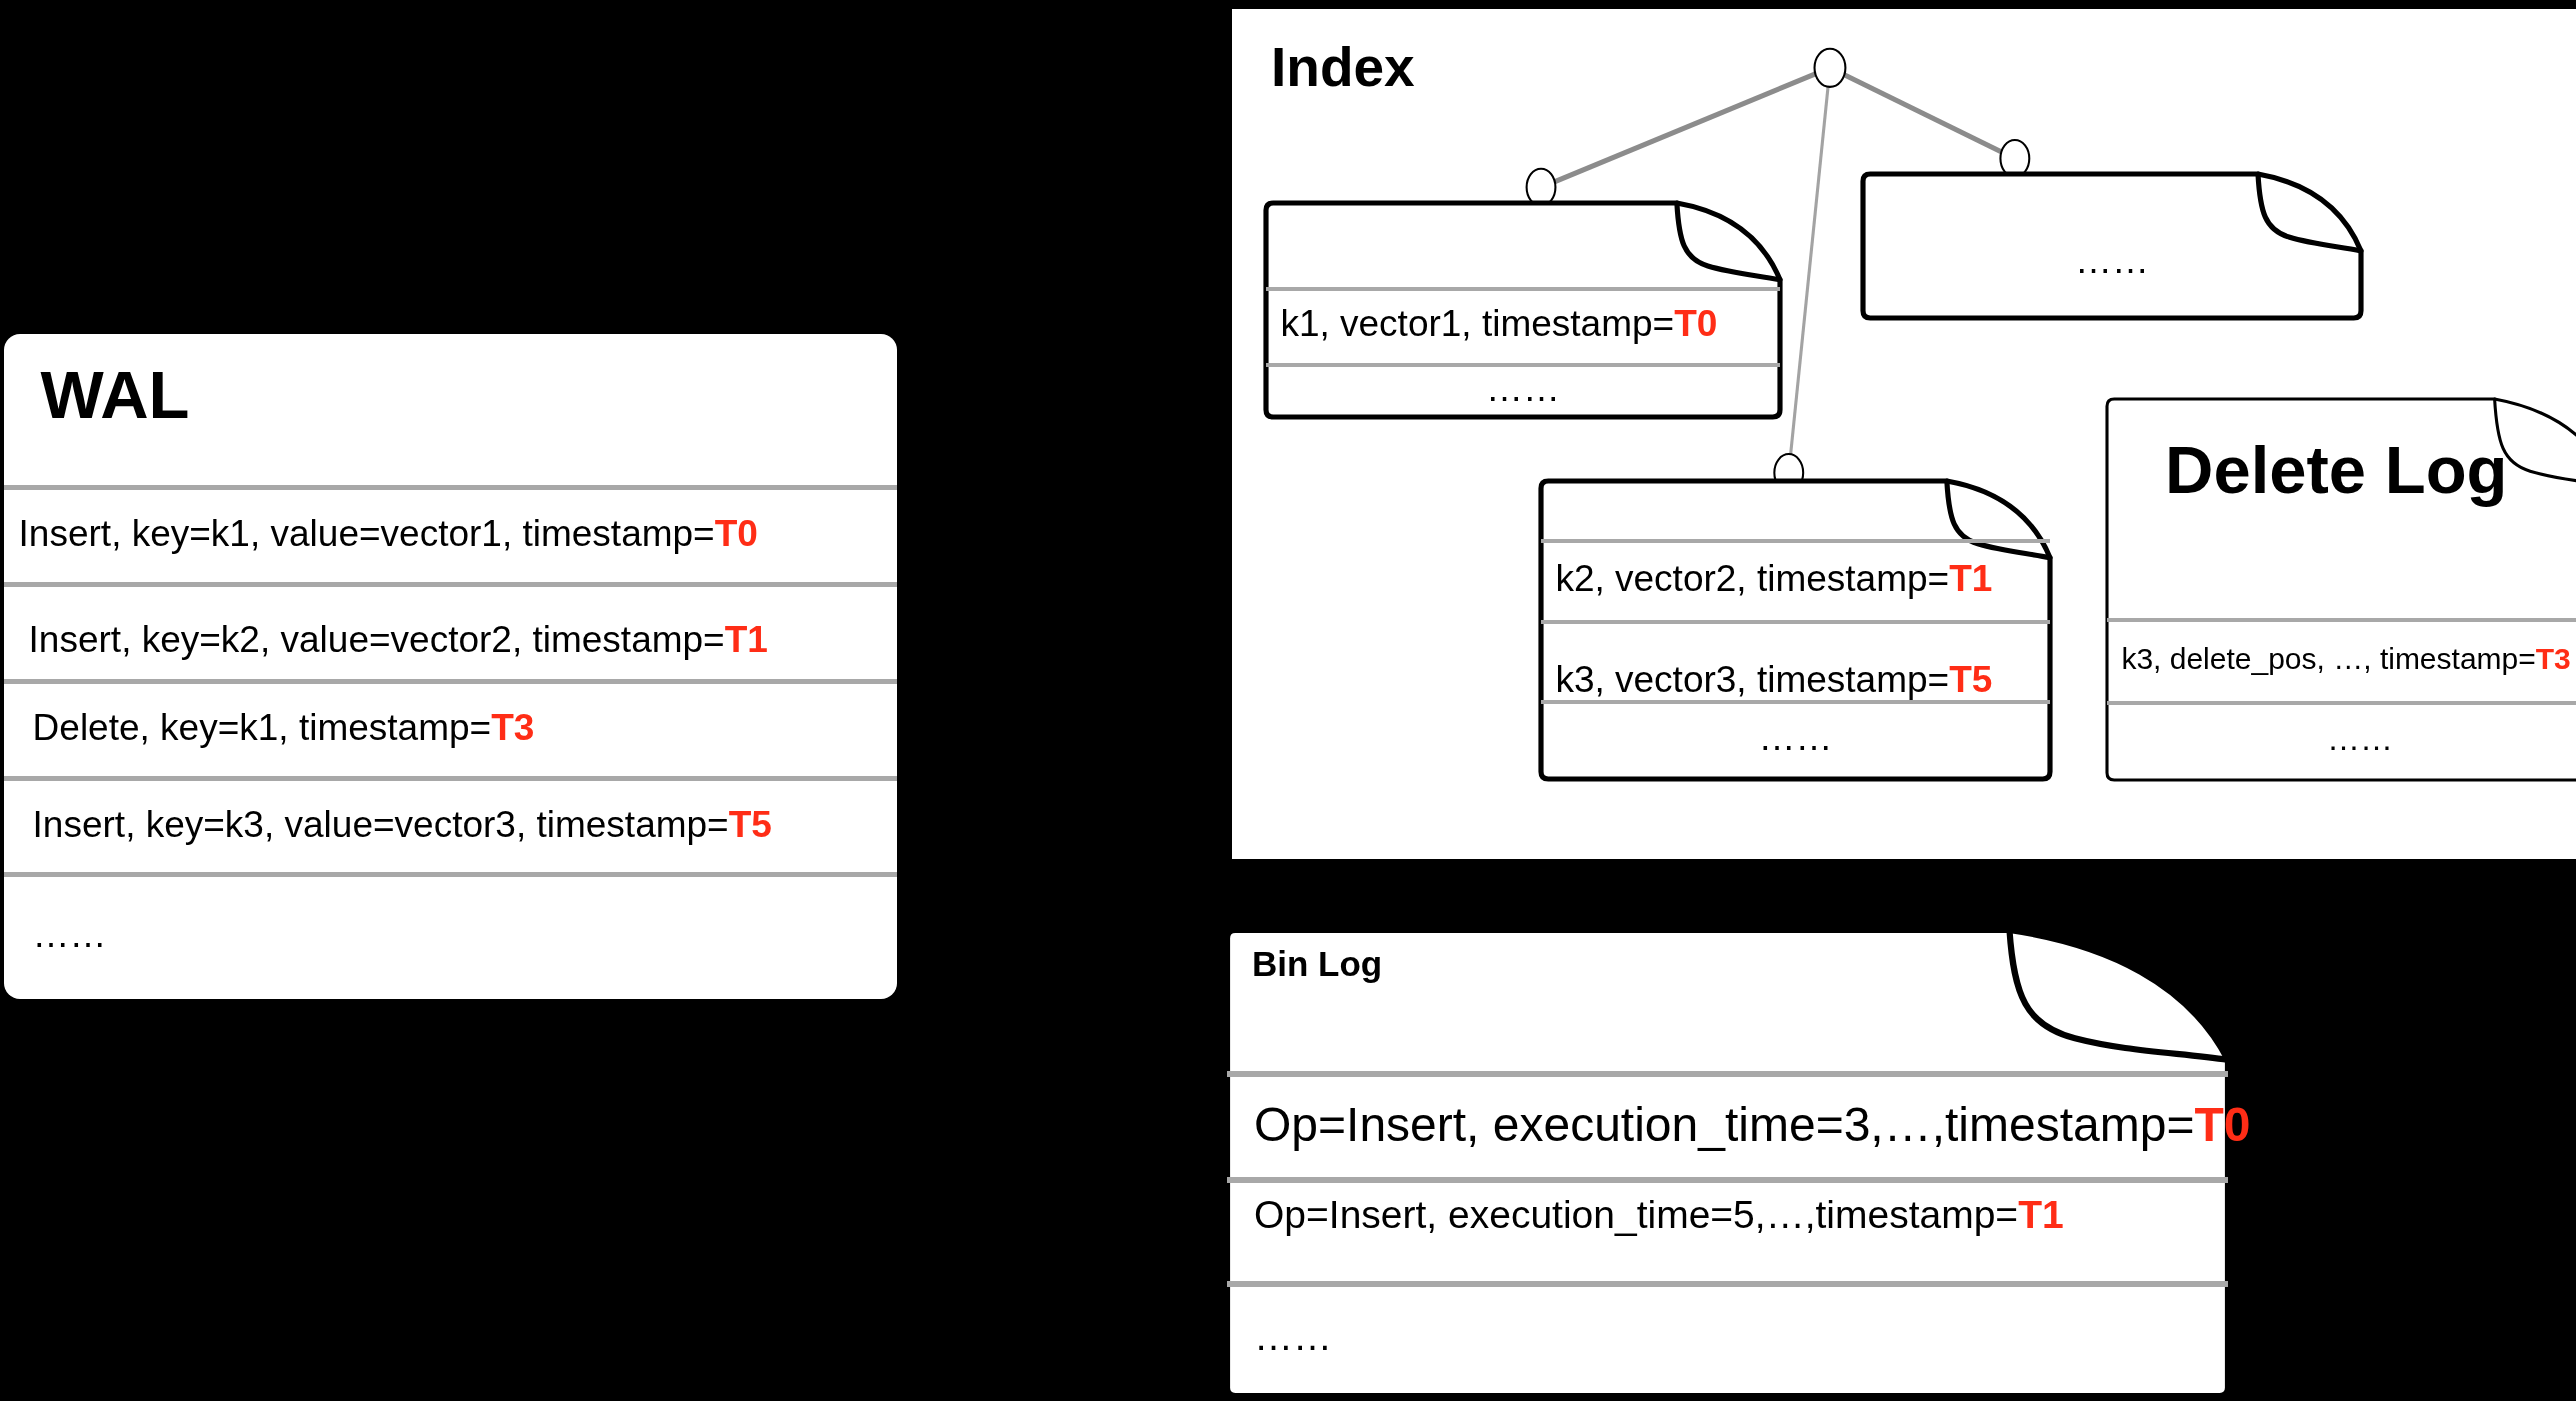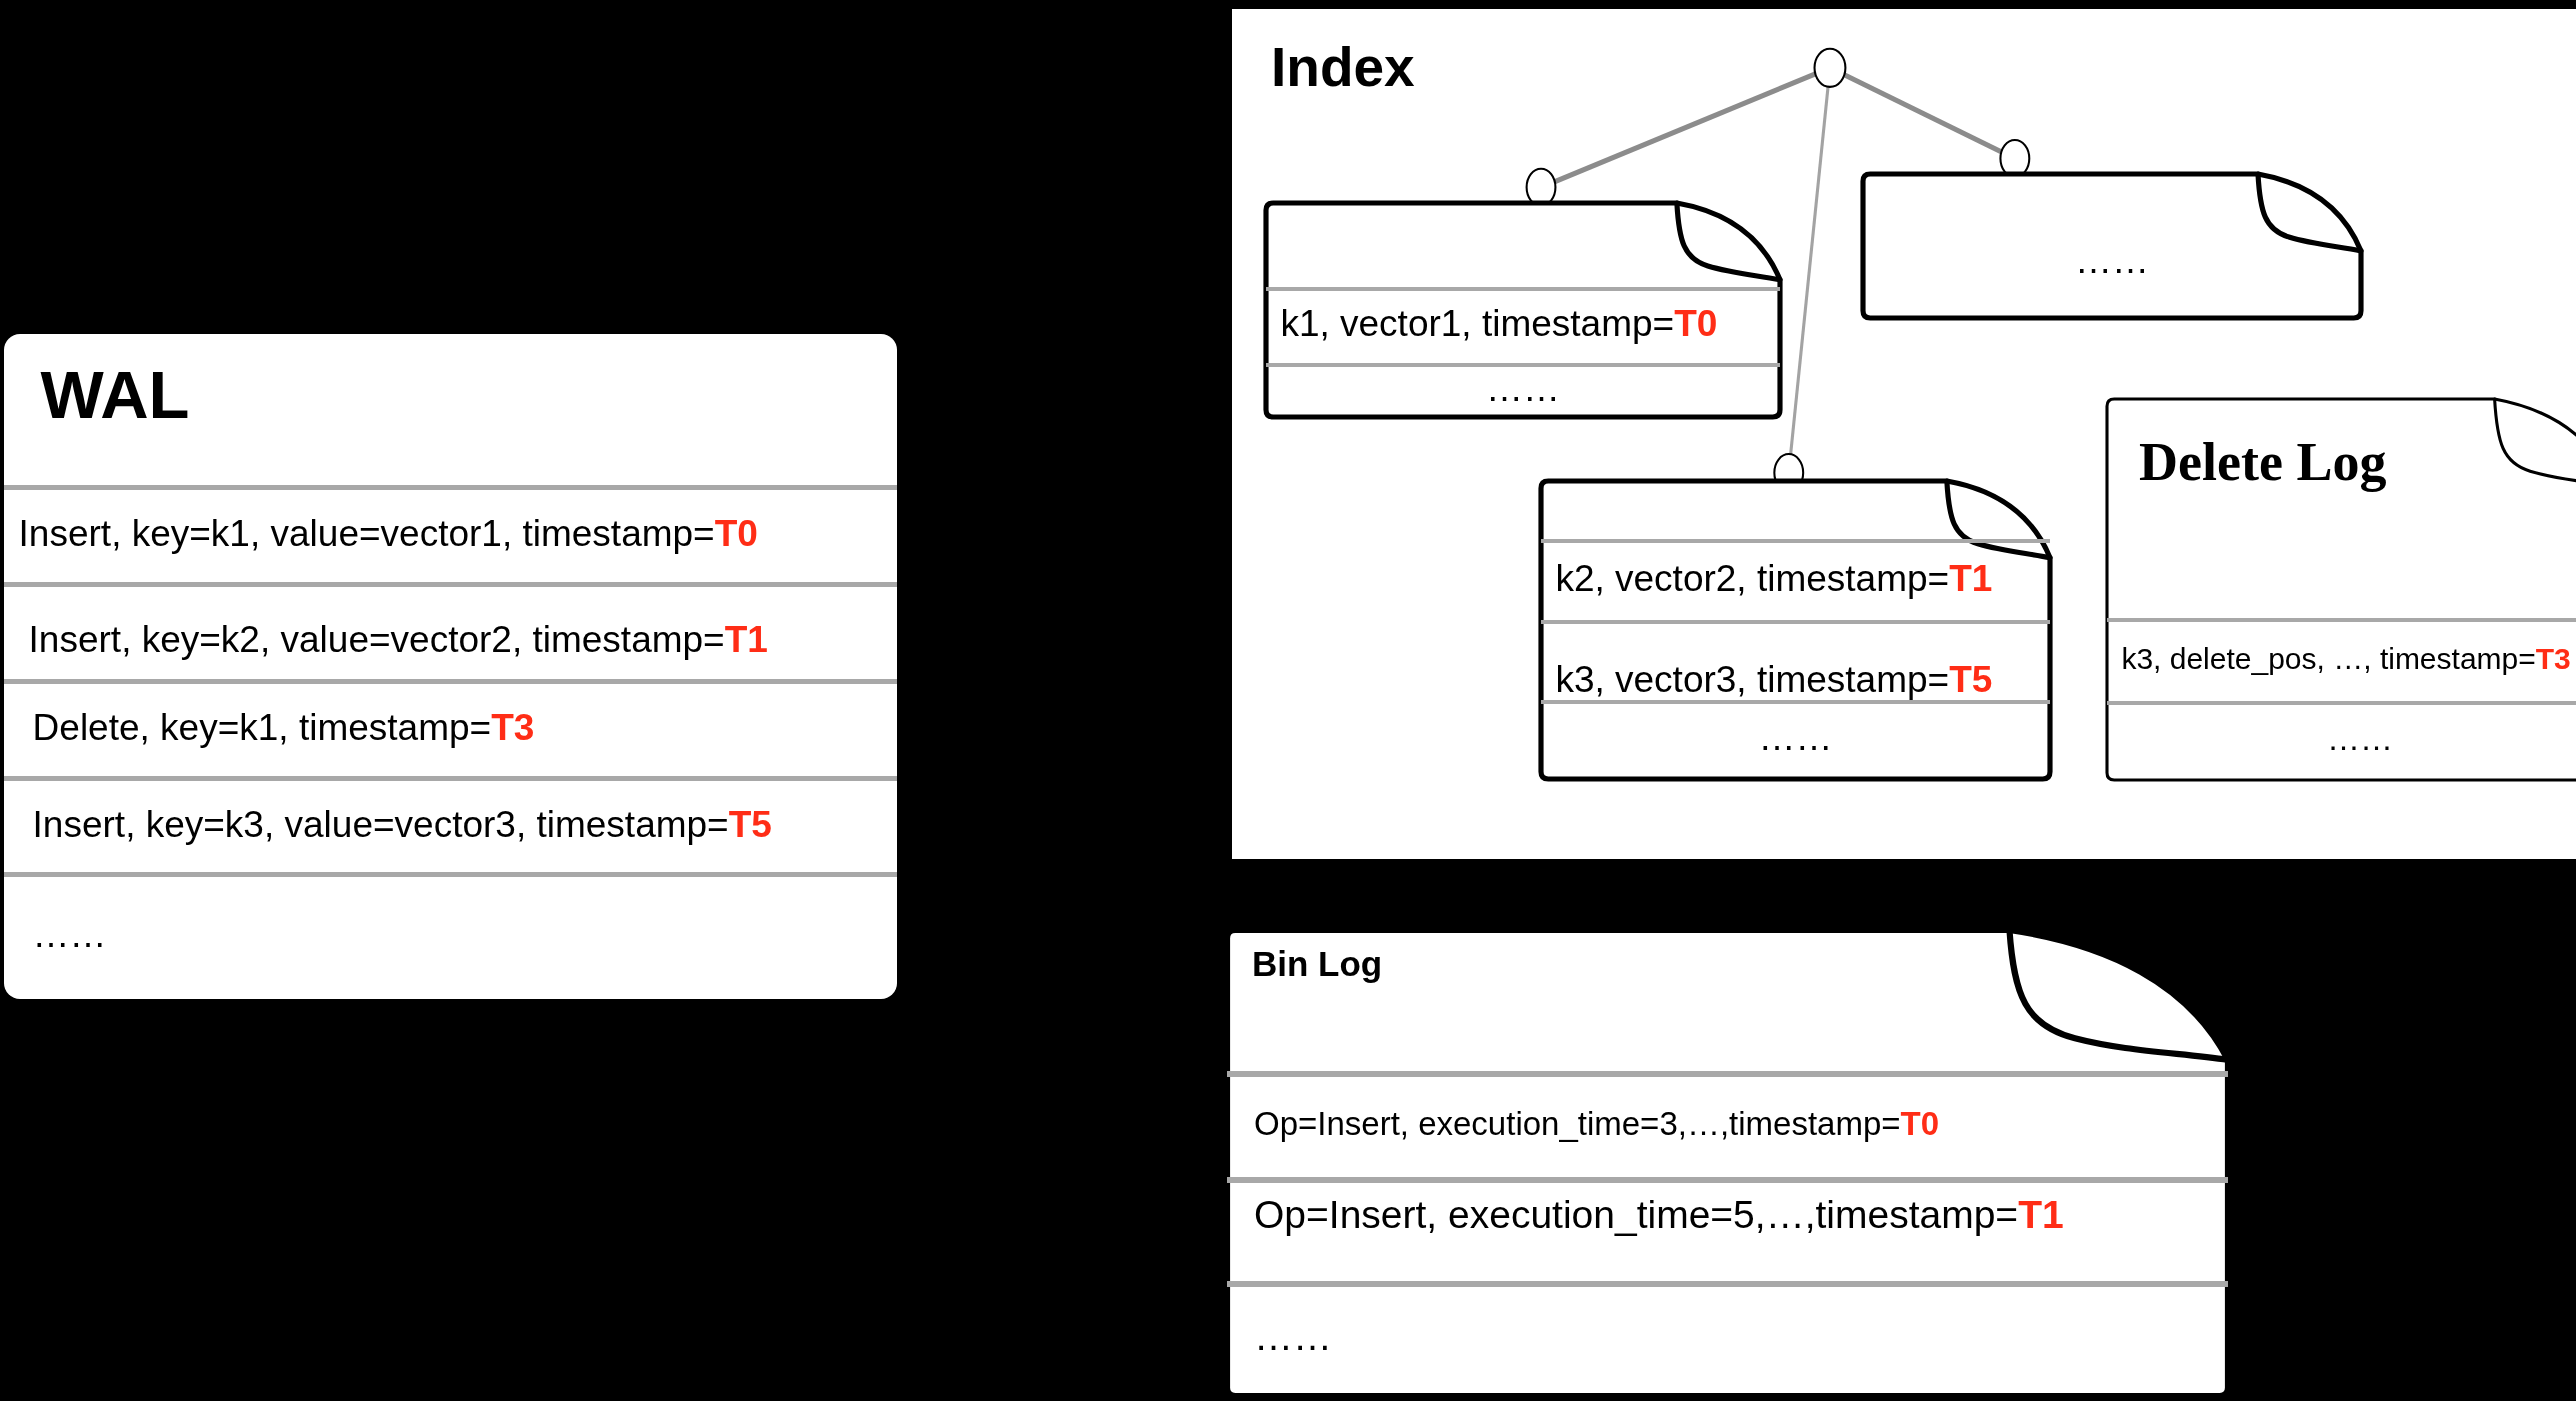--- a/index.html
+++ b/index.html
@@ -119,21 +119,21 @@
         </div>
       </div>
     </div>
 
     <div class="doc" style="left:875px;top:390px;width:506px;height:381px;">
       <svg class="outline" viewBox="0 0 983 739" preserveAspectRatio="none">
         <path d="M 0 14 Q 0 0 14 0 L 753 0 C 856 19 942 70 983 169 L 983 725 Q 983 739 969 739 L 14 739 Q 0 739 0 725 Z" fill="#fff" stroke="#000" stroke-width="6" stroke-linejoin="round"></path>
         <path d="M 753 0 C 758 85 769 124 822 140 C 875 156 930 160 983 169" fill="none" stroke="#000" stroke-width="6" stroke-linecap="round"></path>
       </svg>
       <div class="content">
-        <div class="title" style="left:32px;top:31px;font-size:54px;line-height:1.2;font-family:Liberation Serif, serif;">Delete Log</div>
+        <div class="title" style="left:58px;top:31px;font-size:67px;line-height:1.2;">Delete Log</div>
         <div class="hr" style="top:219px;"></div>
         <div class="hr" style="top:302px;"></div>
         <div class="row" style="top:219px;height:82px;padding-left:14.4px;font-size:30px;">
           <span>k3, delete_pos, …, timestamp=</span>
             <span class="ts">T3</span>
         </div>
         <div class="row center" style="top:302px;height:76px;font-size:33px;">
           <span>……</span>
         </div>
       </div>
@@ -143,21 +143,21 @@
   <div class="doc" style="left:1227px;top:930px;width:1001px;height:466px;">
     <svg class="outline" viewBox="0 0 1942 904" preserveAspectRatio="none">
       <path d="M 0 16 Q 0 0 16 0 L 1518 0 C 1708 28 1866 104 1942 252 L 1942 888 Q 1942 904 1926 904 L 16 904 Q 0 904 0 888 Z" fill="#fff" stroke="#000" stroke-width="12" stroke-linejoin="round"></path>
       <path d="M 1518 0 C 1527 127 1549 185 1645 210 C 1741 235 1843 238 1942 252" fill="none" stroke="#000" stroke-width="12" stroke-linecap="round"></path>
     </svg>
     <div class="content">
       <div class="title" style="left:25px;top:13px;font-size:35px;line-height:1.2;">Bin Log</div>
       <div class="hr" style="top:141px;height:5.7px;"></div>
       <div class="hr" style="top:247px;height:5.7px;"></div>
       <div class="hr" style="top:351px;height:5.7px;"></div>
-      <div class="row" style="top:141px;height:106px;padding-left:27px;font-size:33px;">
+      <div class="row" style="top:141px;height:106px;padding-left:27px;font-size:48px;">
         <span>Op=Insert, execution_time=3,…,timestamp=</span>
           <span class="ts">T0</span>
       </div>
       <div class="row" style="top:247px;height:76px;padding-left:27px;font-size:39px;">
         <span>Op=Insert, execution_time=5,…,timestamp=</span>
           <span class="ts">T1</span>
       </div>
       <div class="row" style="top:351px;height:112px;padding-left:27px;font-size:39px;">
         <span>……</span>
       </div>

